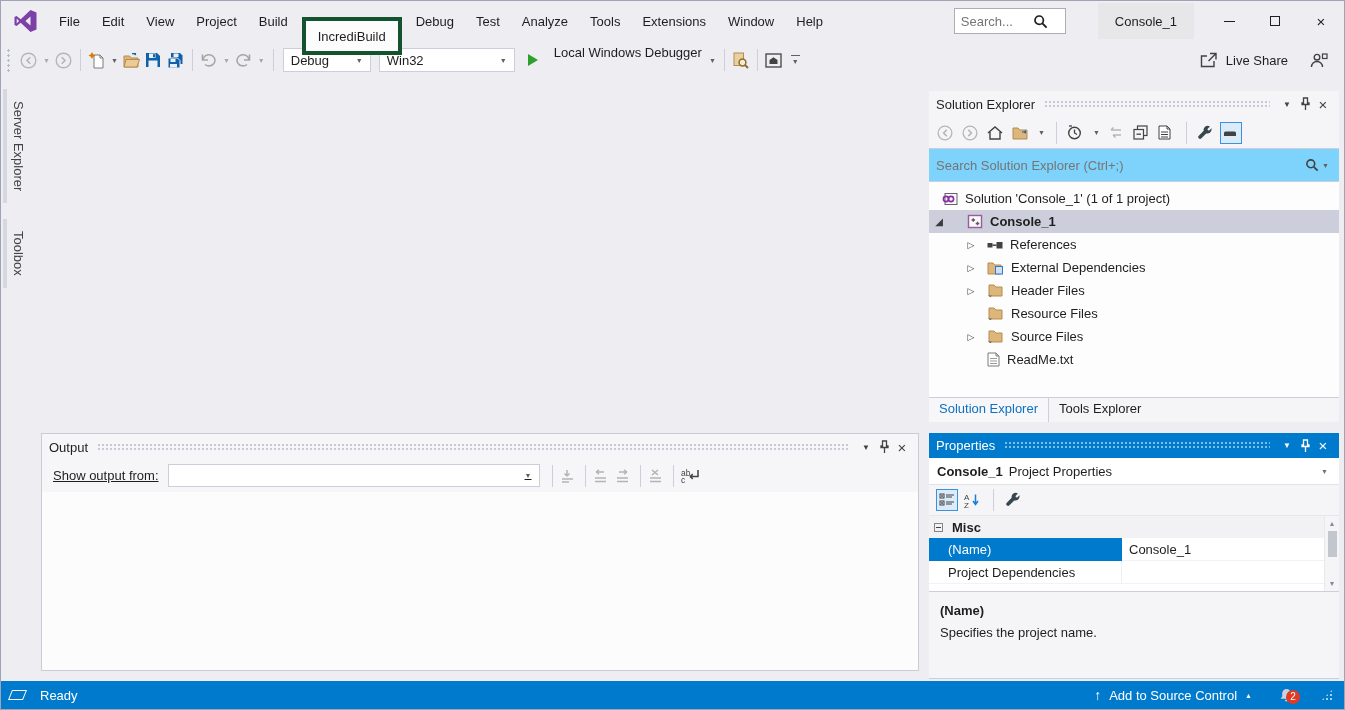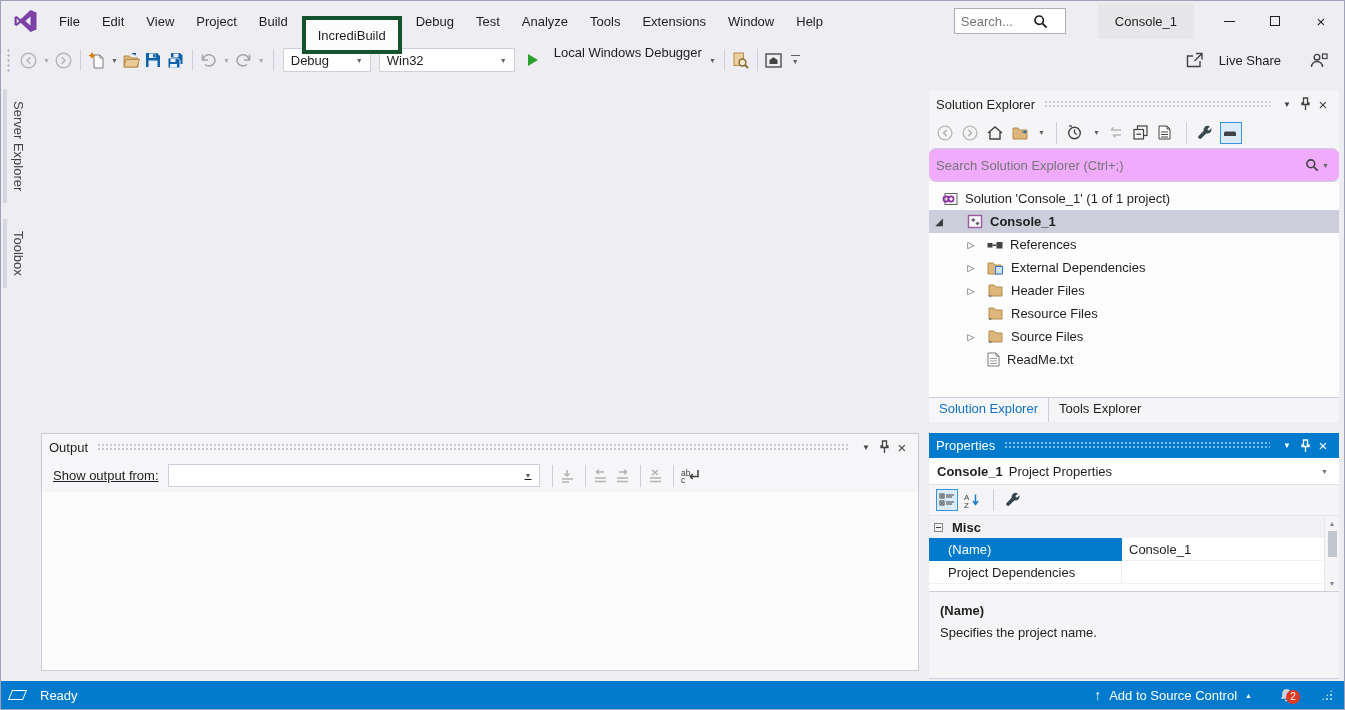--- a/index.html
+++ b/index.html
@@ -5,21 +5,21 @@
   * { margin:0; padding:0; box-sizing:border-box; }
   html,body { background:#D6D6DC; }
   .window {
     position:relative; width:1345px; height:710px;
     background:#EEEEF2; border:1px solid #9EA3B5; overflow:hidden;
     font-family:"Liberation Sans", sans-serif; font-size:13px; color:#1E1E1E;
   }
   
   .titlebar { position:absolute; left:0; top:0; right:0; height:40px; display:flex; align-items:center; }
   .vslogo { margin:0 10px 0 12px; display:flex; }
-  .menubar { display:flex; height:100%; }
+  .menubar { display:flex; align-items:center; height:100%; }
   .menu-item { padding:0 11px; height:100%; display:flex; align-items:center; cursor:default; }
   .red-box { border:4px solid #14532d; background:#FCFCFD; height:38px; display:flex; align-items:center; padding:0 12px; margin:0 3px; position:relative; top:15px; z-index:5; }
   .tb-search { margin-left:auto; width:112px; height:26px; background:#fff; border:1px solid #ADADB5; display:flex; align-items:center; padding:0 6px; }
   .tb-search input { border:0; outline:0; width:72px; font:13px "Liberation Sans",sans-serif; color:#6A6A6A; background:transparent; }
   .title-tab { margin:0 0 0 32px; height:36px; padding:0 17px; background:#E7E7EA; display:flex; align-items:center; }
   .win-controls { display:flex; height:100%; margin-left:12px; }
   .win-btn { width:46px; height:100%; display:flex; align-items:center; justify-content:center; }
   .glyph-min { width:11px; height:1px; background:#1E1E1E; }
   .glyph-max { width:10px; height:10px; border:1px solid #1E1E1E; }
   .glyph-close { font-size:15px; line-height:1; }
@@ -27,37 +27,37 @@
   .toolbar { position:absolute; left:0; top:40px; right:0; height:38px; display:flex; align-items:center; padding-left:5px; }
   .grip { width:6px; height:24px; margin-right:6px; background-image:radial-gradient(#B9BBC9 1px, transparent 1.1px); background-size:5px 5px; }
   .tbtn { height:26px; min-width:22px; display:flex; align-items:center; justify-content:flex-start; padding:0 2px; }
   .caret { font-size:7px; color:#616161; padding:0 3px; }
   .caret.dis { color:#A9A9A9; }
   .sep { width:1px; height:22px; background:#CCCEDB; margin:0 5px; }
   .combo { height:24px; background:#fff; border:1px solid #CCCEDB; display:flex; align-items:center; padding:0 4px 0 7px; margin:0 4px; }
   .combo .caret { margin-left:auto; }
   .combo.cfg { width:88px; } .combo.plat { width:136px; }
   .run-label { margin:0 4px 16px 7px; }
-  .tb-right { margin-left:auto; display:flex; align-items:center; padding-right:14px; gap:13px; }
+  .tb-right { margin-left:auto; display:flex; align-items:center; padding-right:14px; gap:6px; }
   .overflow-btn { display:flex; flex-direction:column; align-items:center; margin-left:4px; }
   .overflow-btn .bar { width:9px; height:1.5px; background:#616161; margin-bottom:2px; }
   
   .left-rail { position:absolute; left:0; top:88px; width:28px; display:flex; flex-direction:column; gap:16px; }
   .vtab { writing-mode:vertical-rl; color:#444; padding:12px 3px 12px 2px; border-left:4px solid #D7D8DF; margin-left:2px; }
   
   .panel-header { height:26px; display:flex; align-items:center; padding:0 7px; }
   .panel-title { margin-right:9px; white-space:nowrap; }
   .drag-texture { flex:1; height:9px; background-image:radial-gradient(#C7C9D7 1px, transparent 1.1px); background-size:4px 4px; margin-right:8px; }
   .hd-btn { width:18px; display:flex; align-items:center; justify-content:center; color:#424242; }
   .xchar { font-size:15px; line-height:1; }
   
   .sol-explorer { position:absolute; left:928px; top:90px; width:410px; height:331px; background:#F5F5F7; }
   .se-toolbar { height:31px; display:flex; align-items:center; padding:0 6px; gap:3px; }
   .hl-btn { border:1px solid #3892DF; background:#DCEBFA; height:22px; }
-  .se-search { height:27px; background:#f0abfc; border-top:1px solid #CCCEDB; border-bottom:1px solid #CCCEDB; display:flex; align-items:center; padding:16px 7px;border-radius:7px; }
+  .se-search { height:27px; background:#7dd3fc; border-top:1px solid #CCCEDB; border-bottom:1px solid #CCCEDB; display:flex; align-items:center; padding:16px 7px; }
   .se-search input { flex:1; border:0; outline:0; font:13px "Liberation Sans",sans-serif; color:#6A6A6A; background:transparent; }
   .tree { background:#FDFDFE; height:216px; border-bottom:1px solid #CCCEDB; padding-top:5px; }
   .trow { height:23px; display:flex; align-items:center; }
   .trow .exp { width:12px; font-size:9px; color:#3C3C3C; text-align:center; flex:none; }
   .trow .exp.open { font-size:10px; }
   .trow .ticon { display:flex; flex:none; margin-right:7px; }
   .trow.sel { background:#CCCEDB; }
   .trow.sel .tlabel { font-weight:bold; }
   .i-sol { padding-left:13px; }
   .i-proj .sp1 { width:4px; flex:none; } .i-proj .sp2 { width:22px; flex:none; }

